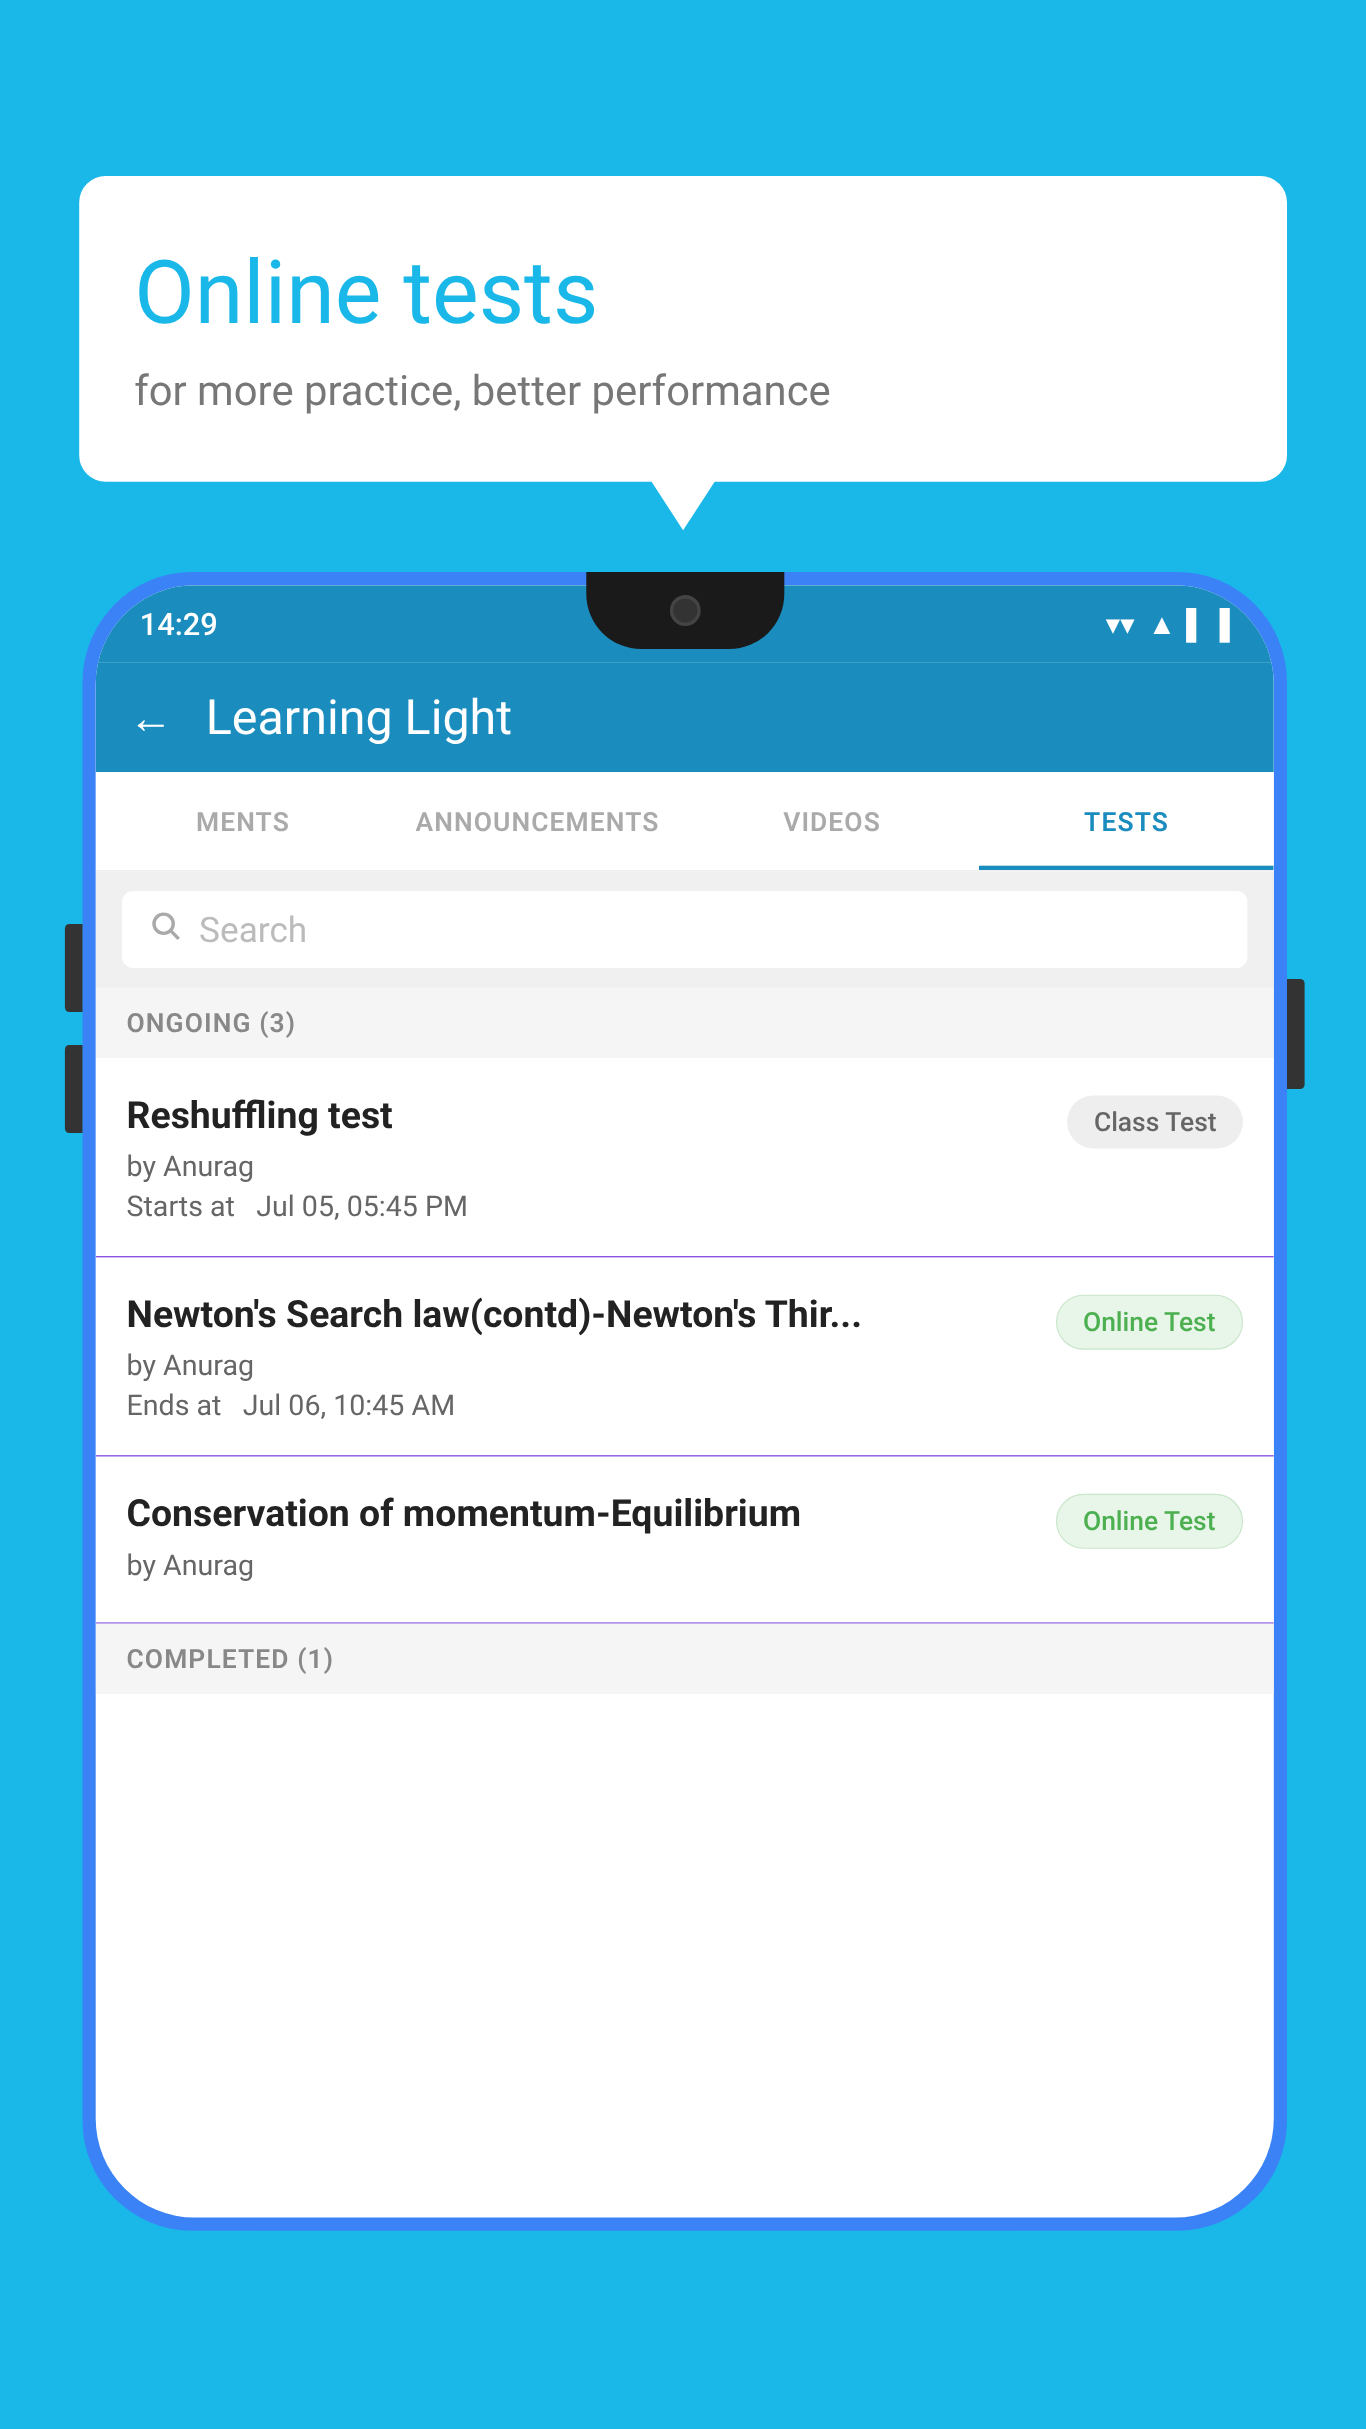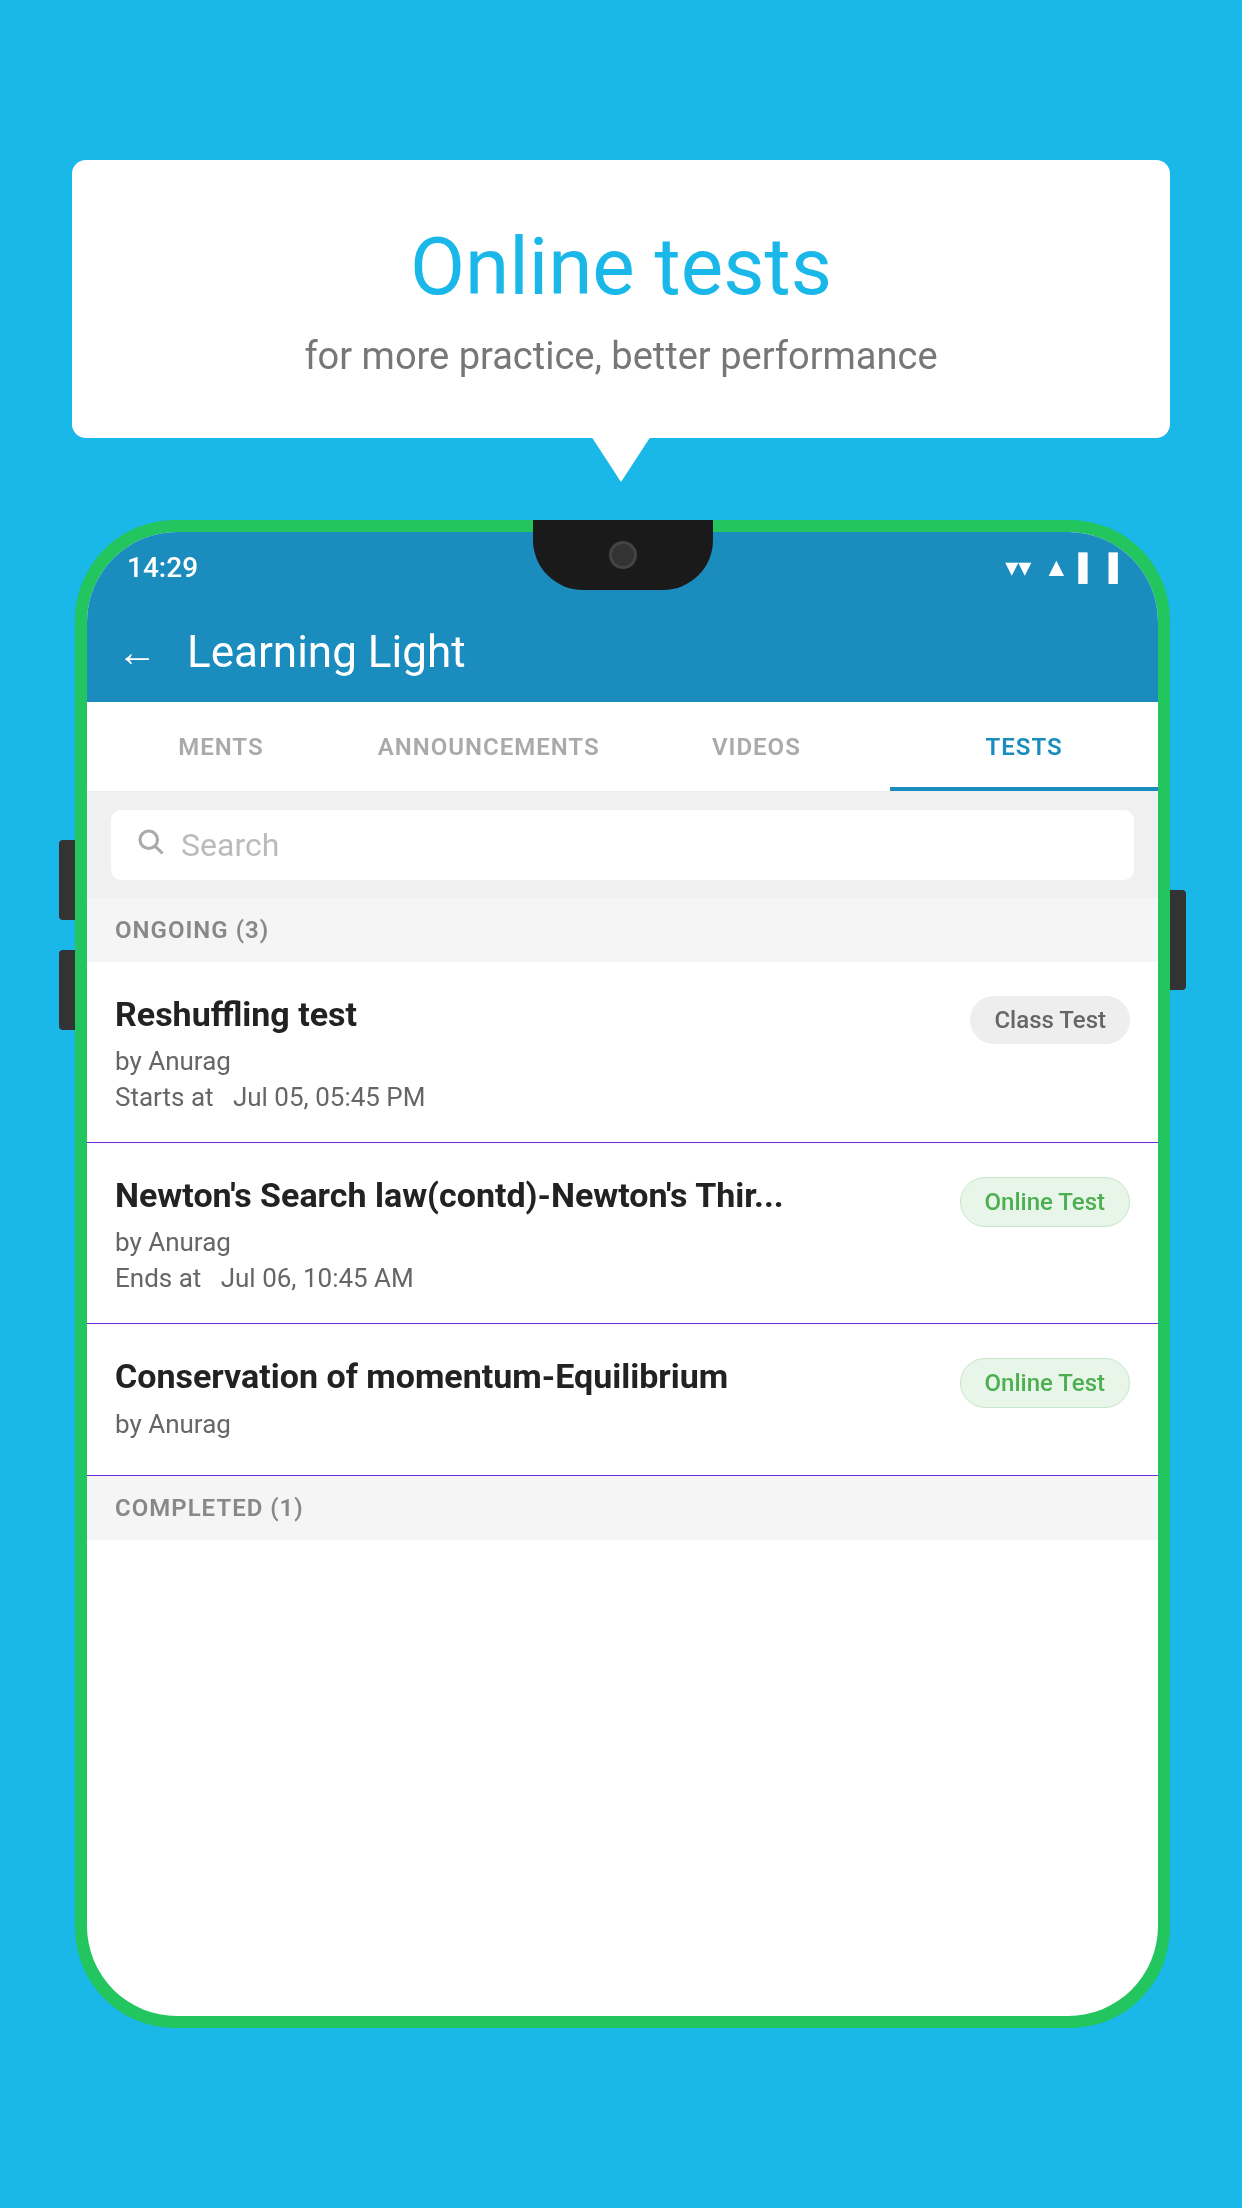--- a/index.html
+++ b/index.html
@@ -16,23 +16,23 @@
     
     .speech-bubble-container {
       position: absolute;
       top: 160px;
       left: 72px;
       right: 72px;
     }
 
     .speech-bubble {
       background: white;
-      border-radius: 14px;
+      border-radius: 24px;
       padding: 60px 50px;
-      text-align: center;
+      text-align: left;
       position: relative;
     }
 
     .speech-bubble::after {
       content: '';
       position: absolute;
       bottom: -44px;
       left: 50%;
       transform: translateX(-50%);
       width: 0;
@@ -55,21 +55,21 @@
       font-weight: 400;
     }
 
     
     .phone-frame {
       position: absolute;
       top: 520px;
       left: 75px;
       width: 1095px;
       height: 1508px;
-      background: #22c55e;
+      background: #3b82f6;
       border-radius: 100px;
       padding: 12px;
     }
 
     .phone-notch-area {
       position: absolute;
       top: 0;
       left: 50%;
       transform: translateX(-50%);
       width: 180px;

